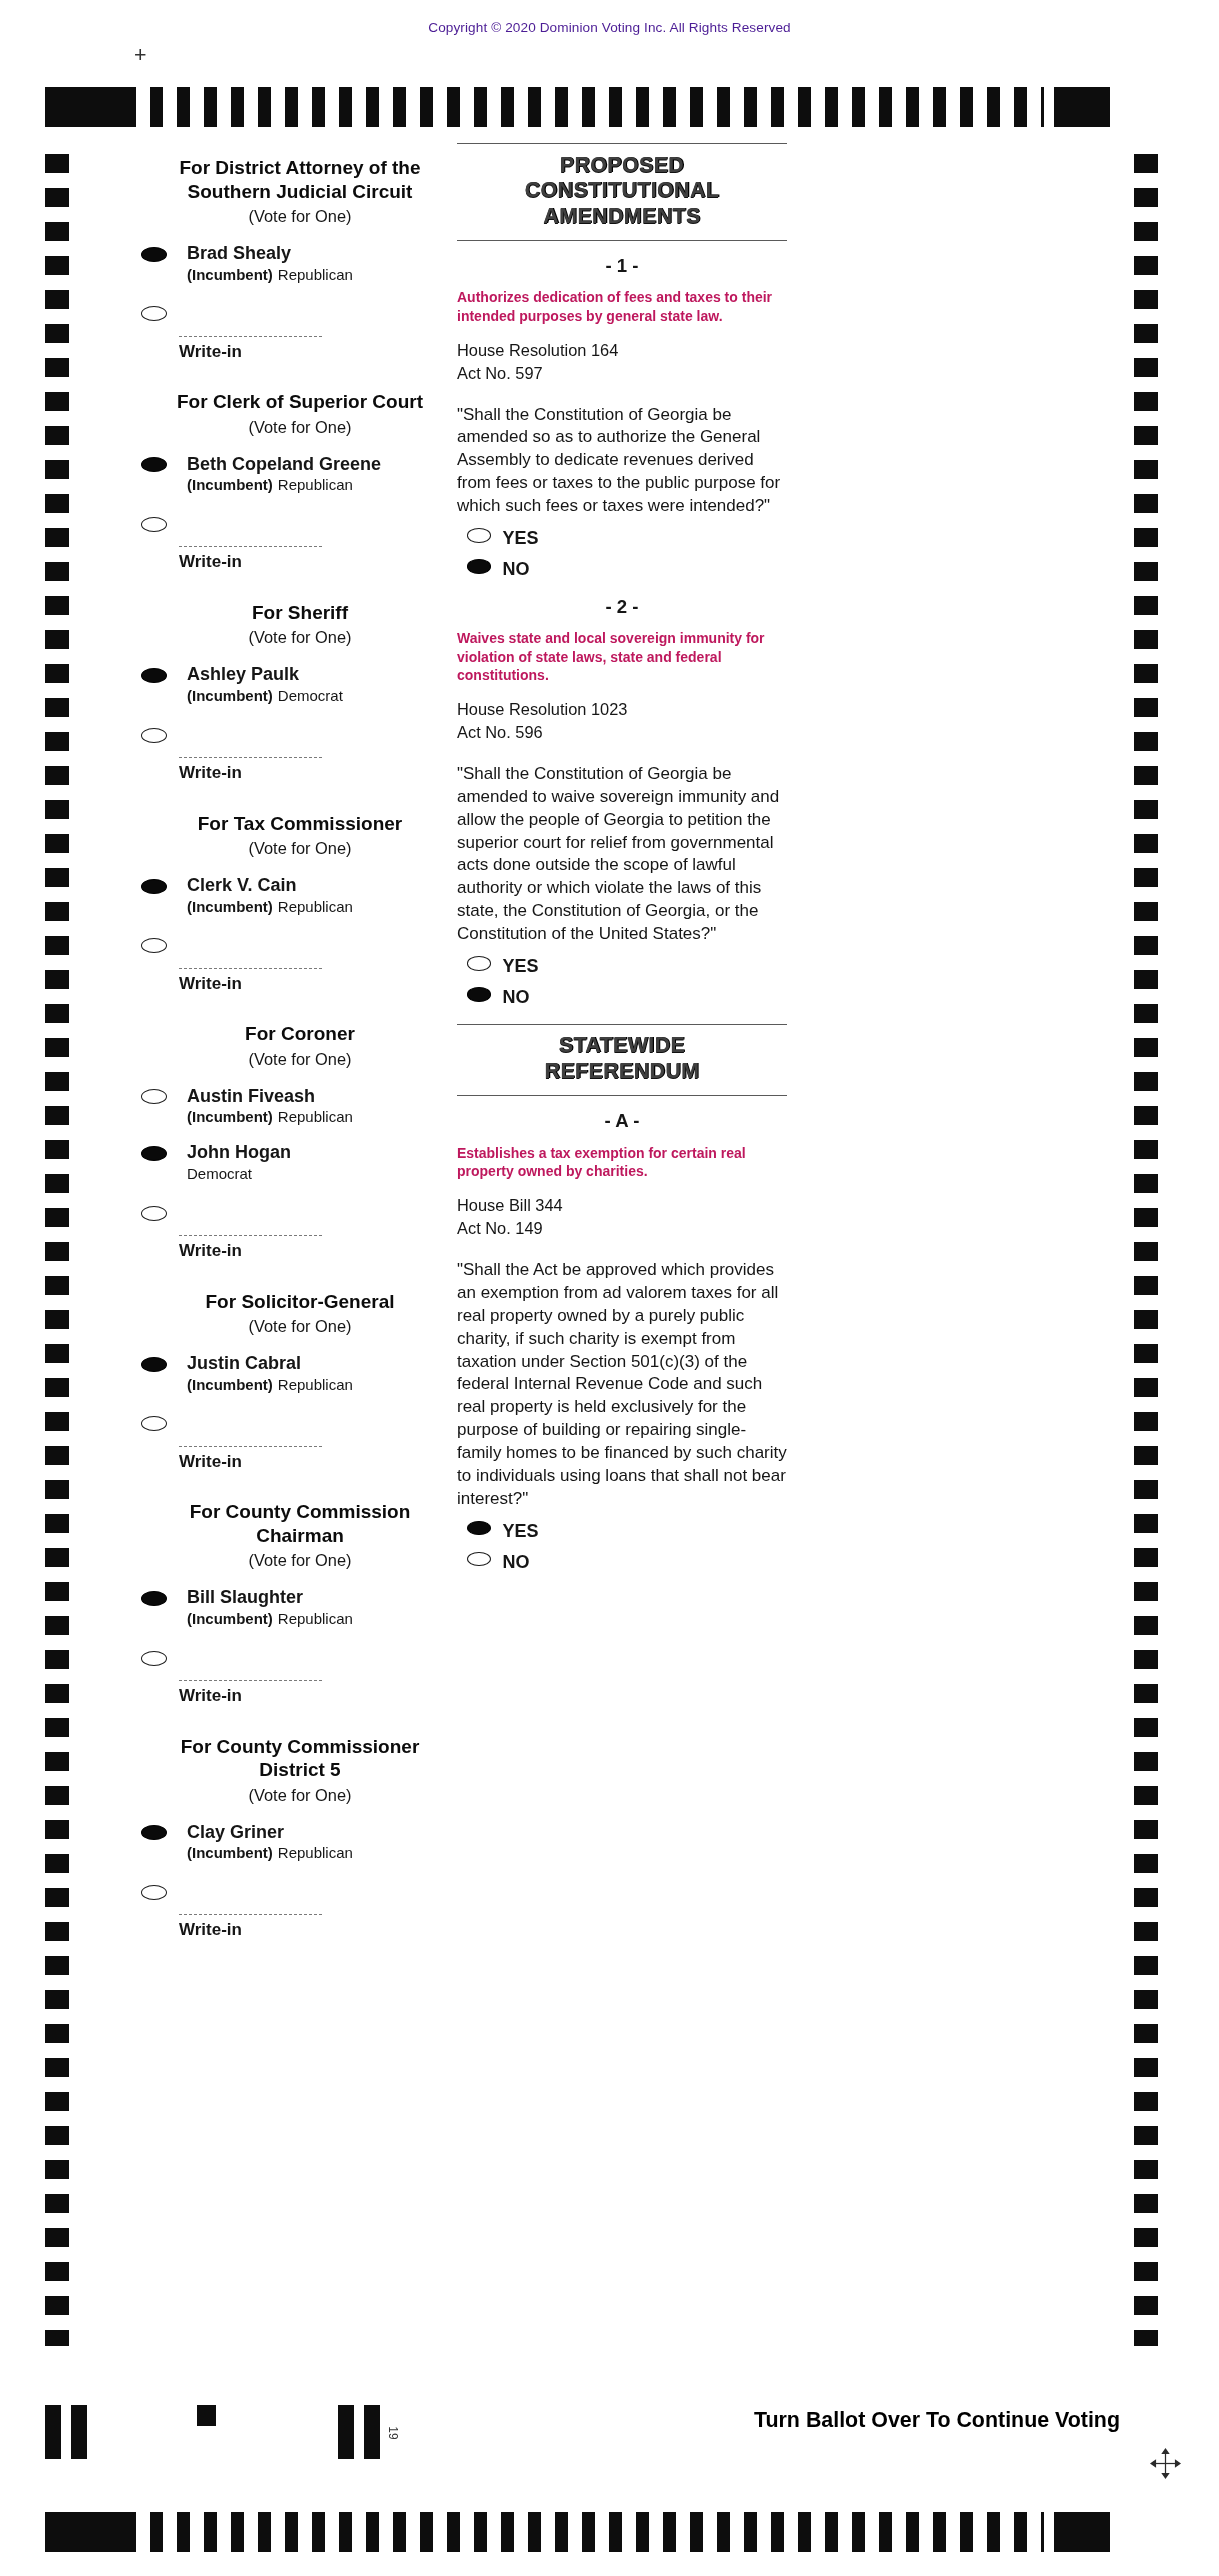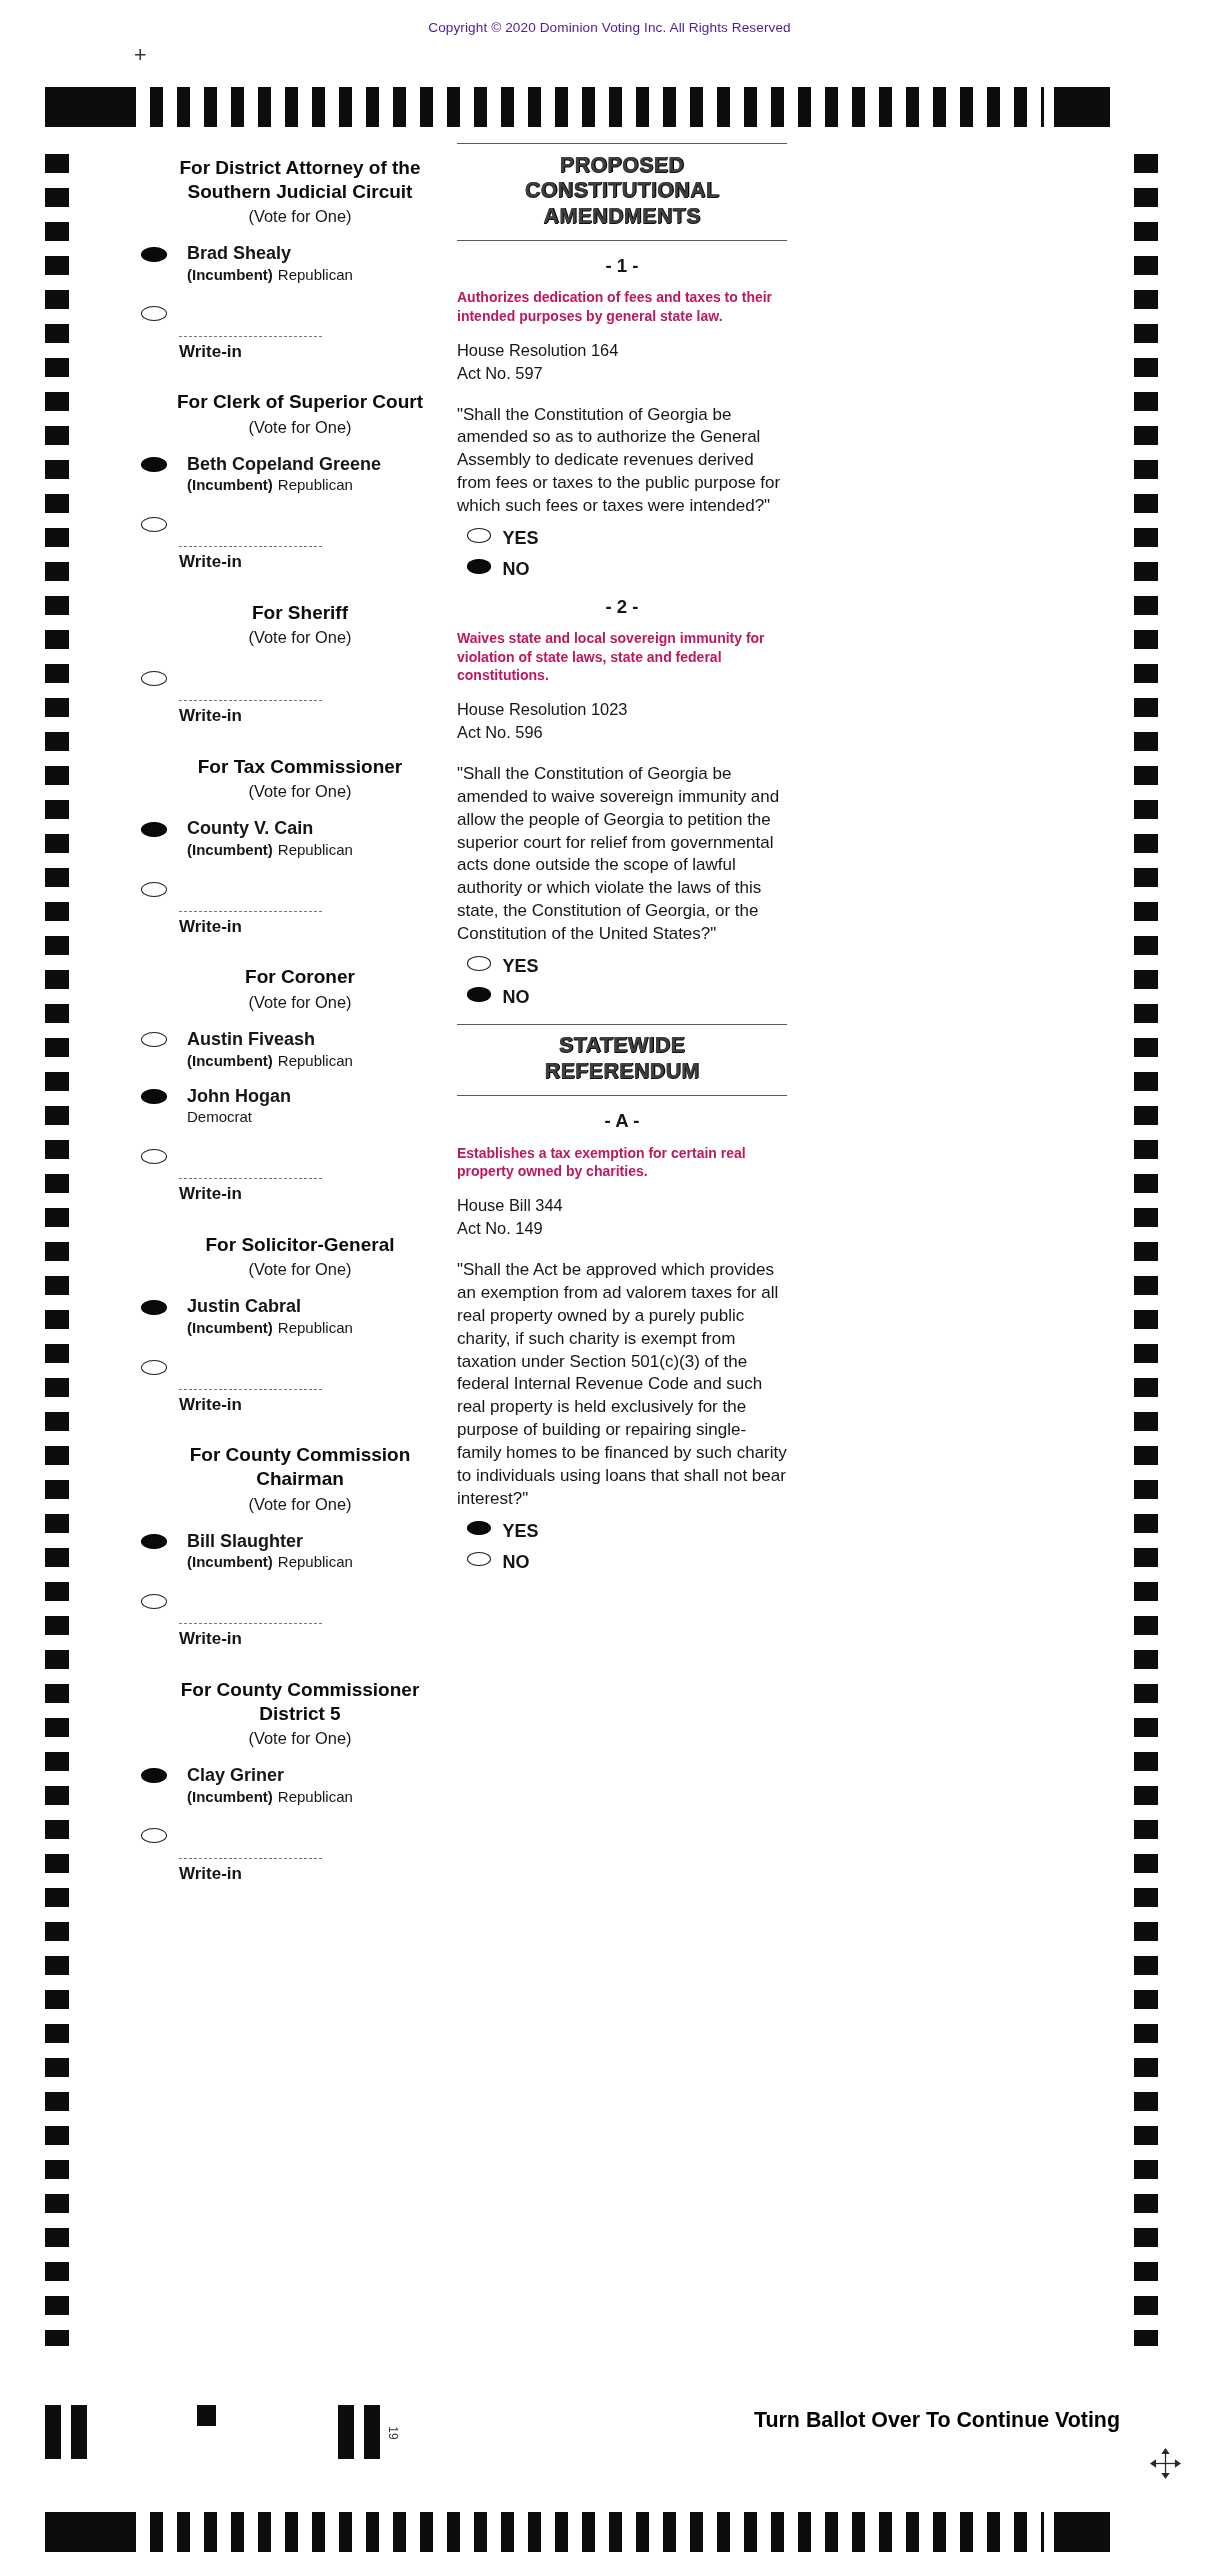--- a/index.html
+++ b/index.html
@@ -139,36 +139,43 @@
     </div>
     <div class="writein">
       <div class="writein-line"></div>
       <div class="writein-label">Write-in</div>
     </div>
   </section>
 
   <section class="contest">
     <h3 class="c-title">For Sheriff</h3>
     <div class="c-inst">(Vote for One)</div>
+    <div class="cand">
+      <span class="oval" data-filled="true"></span>
+      <div class="cand-text">
+        <div class="cand-name">Ashley Paulk</div>
+        <div class="cand-party"><span class="qualifier">(Incumbent)</span><span>Democrat</span></div>
+      </div>
+    </div>
     <div class="cand writein-oval-row">
       <span class="oval"></span>
     </div>
     <div class="writein">
       <div class="writein-line"></div>
       <div class="writein-label">Write-in</div>
     </div>
   </section>
 
   <section class="contest">
     <h3 class="c-title">For Tax Commissioner</h3>
     <div class="c-inst">(Vote for One)</div>
     <div class="cand">
       <span class="oval" data-filled="true"></span>
       <div class="cand-text">
-        <div class="cand-name">County V. Cain</div>
+        <div class="cand-name">Clerk V. Cain</div>
         <div class="cand-party"><span class="qualifier">(Incumbent)</span><span>Republican</span></div>
       </div>
     </div>
     <div class="cand writein-oval-row">
       <span class="oval"></span>
     </div>
     <div class="writein">
       <div class="writein-line"></div>
       <div class="writein-label">Write-in</div>
     </div>

